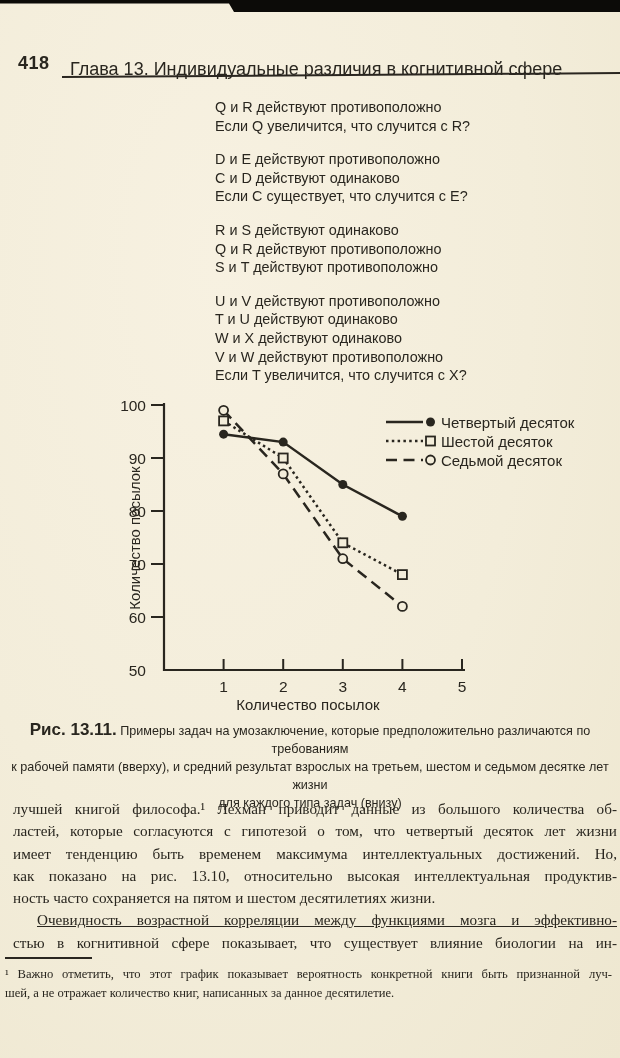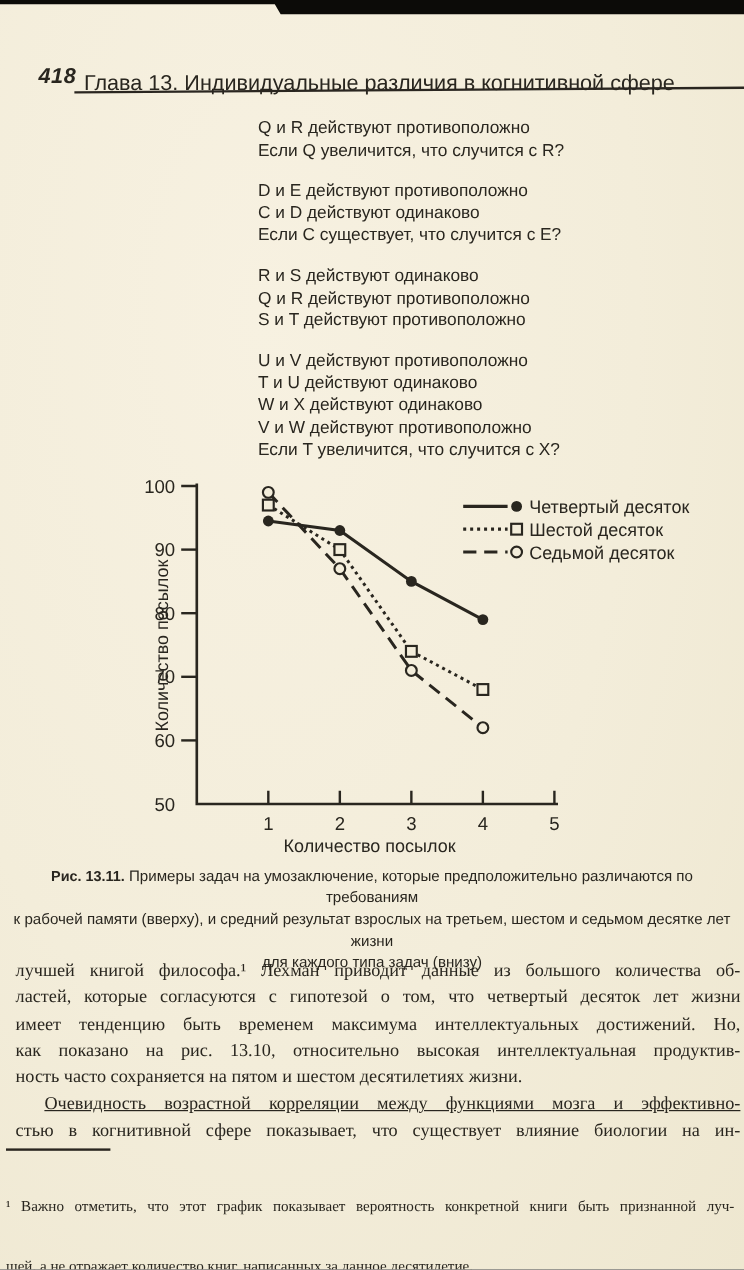--- a/index.html
+++ b/index.html
@@ -6,41 +6,41 @@
   .page{
     position:relative;width:620px;height:1058px;overflow:hidden;
     background:radial-gradient(ellipse at 35% 25%, #f7f1e1 0%, #f3edda 55%, #eee7d0 100%);
     color:#29261f;
     font-family:"Liberation Sans",sans-serif;
   }
   .scan-edge{
     position:absolute;top:0;left:0;width:620px;height:13px;background:#0c0b08;
     clip-path:polygon(0 0,620px 0,620px 12px,234px 12px,229px 3.5px,0 3.5px);
   }
-  .page-number{position:absolute;left:32px;top:53px;font-size:18px;font-weight:bold;letter-spacing:.5px;font-style:italic;}
+  .page-number{position:absolute;left:18px;top:53px;font-size:18px;font-weight:bold;letter-spacing:.5px;}
   .chapter-header{position:absolute;left:70px;top:59px;font-size:18px;}
   .header-rule{
     position:absolute;left:62px;top:76px;width:558px;height:1.8px;background:#2a2620;
     transform:rotate(-0.4deg);transform-origin:left center;
   }
   .problems{position:absolute;left:215px;top:98px;font-size:14.4px;line-height:18.6px;}
   .problem-block{margin-bottom:15px;}
   #chart-svg{position:absolute;left:0;top:393px;}
   .tick{font-family:"Liberation Sans",sans-serif;font-size:15.5px;fill:#29261f;}
   .axis-label{font-family:"Liberation Sans",sans-serif;font-size:15px;fill:#29261f;}
   .legend{font-family:"Liberation Sans",sans-serif;font-size:15px;fill:#29261f;}
   .caption{position:absolute;left:10px;top:721px;width:600px;text-align:center;font-size:12.6px;line-height:18px;}
-  .cap-bold{font-weight:bold;font-size:12px;}
+  .cap-bold{font-weight:bold;font-size:17px;}
   .body-text{position:absolute;left:13px;top:798px;width:604px;font-family:"Liberation Serif",serif;font-size:15.2px;line-height:22.3px;}
   .body-line{text-align:justify;text-align-last:justify;}
   .body-line.last{text-align-last:left;}
   .body-line.indent{text-indent:24px;text-decoration:underline;}
   .footnote-rule{position:absolute;left:5px;top:957px;width:87px;height:1.7px;background:#2a2620;}
   .footnote-text{position:absolute;left:5px;top:965px;width:607px;font-family:"Liberation Serif",serif;font-size:12.6px;line-height:18.5px;}
-  .fn-line{text-align:justify;text-align-last:justify;margin-top:31px;}
+  .fn-line{text-align:justify;text-align-last:justify;}
   .fn-line.last{text-align-last:left;}
 </style>
 </head>
 <body>
 
 <div class="page">
   <div class="scan-edge"></div>
 
   <div class="page-number">418</div>
   <div class="chapter-header">Глава 13. Индивидуальные различия в когнитивной сфере</div>

